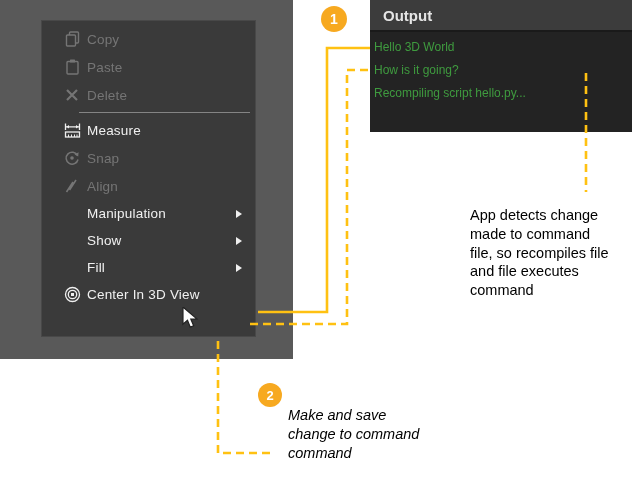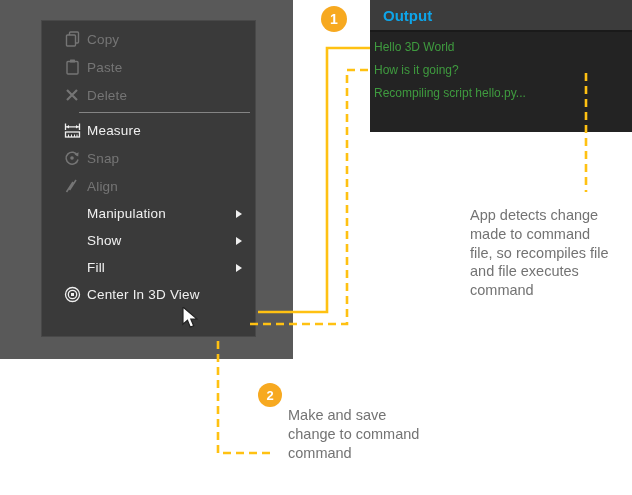--- a/index.html
+++ b/index.html
@@ -32,41 +32,41 @@
   .subarrow {
     position:absolute; right:13px; top:50%; transform:translateY(-50%);
     width:0; height:0; border-left:6px solid #efefef;
     border-top:4.5px solid transparent; border-bottom:4.5px solid transparent;
   }
 
   
   .output { position:absolute; left:370px; top:0; width:262px; height:132px; background:#232323; }
   .output-header {
     height:32px; background:#3c3c3c; border-bottom:2px solid #1a1a1a;
-    color:#0ea5e9; font-weight:bold; font-size:15px;
+    color:#e5e5e5; font-weight:bold; font-size:15px;
     display:flex; align-items:center; padding-left:13px;
   }
   .output-body { padding:4px 0 0 4px; }
   .oline { color:#3f9b3f; font-size:12px; line-height:23px; white-space:nowrap; }
 
   
   .connectors { position:absolute; left:0; top:0; pointer-events:none; }
 
   
   .badge {
     position:absolute; border-radius:50%; background:#f7a920; color:#ffffff;
     font-weight:bold; display:flex; align-items:center; justify-content:center;
   }
   .badge1 { left:321px; top:6px; width:26px; height:26px; font-size:14px; }
   .badge2 { left:258px; top:383px; width:24px; height:24px; font-size:13px; }
 
   
-  .note { position:absolute; color:#737373; font-size:14.5px; line-height:18.8px; }
+  .note { position:absolute; color:#000000; font-size:14.5px; line-height:18.8px; }
   .note1 { left:470px; top:206px; }
-  .note2 { left:288px; top:406px; }
+  .note2 { left:288px; top:406px;font-style:italic; }
 
   .cursor { position:absolute; left:181px; top:307px; }
 </style>
 </head>
 <body>
 
 <div class="backdrop"></div>
 
 <div class="menu">
 

